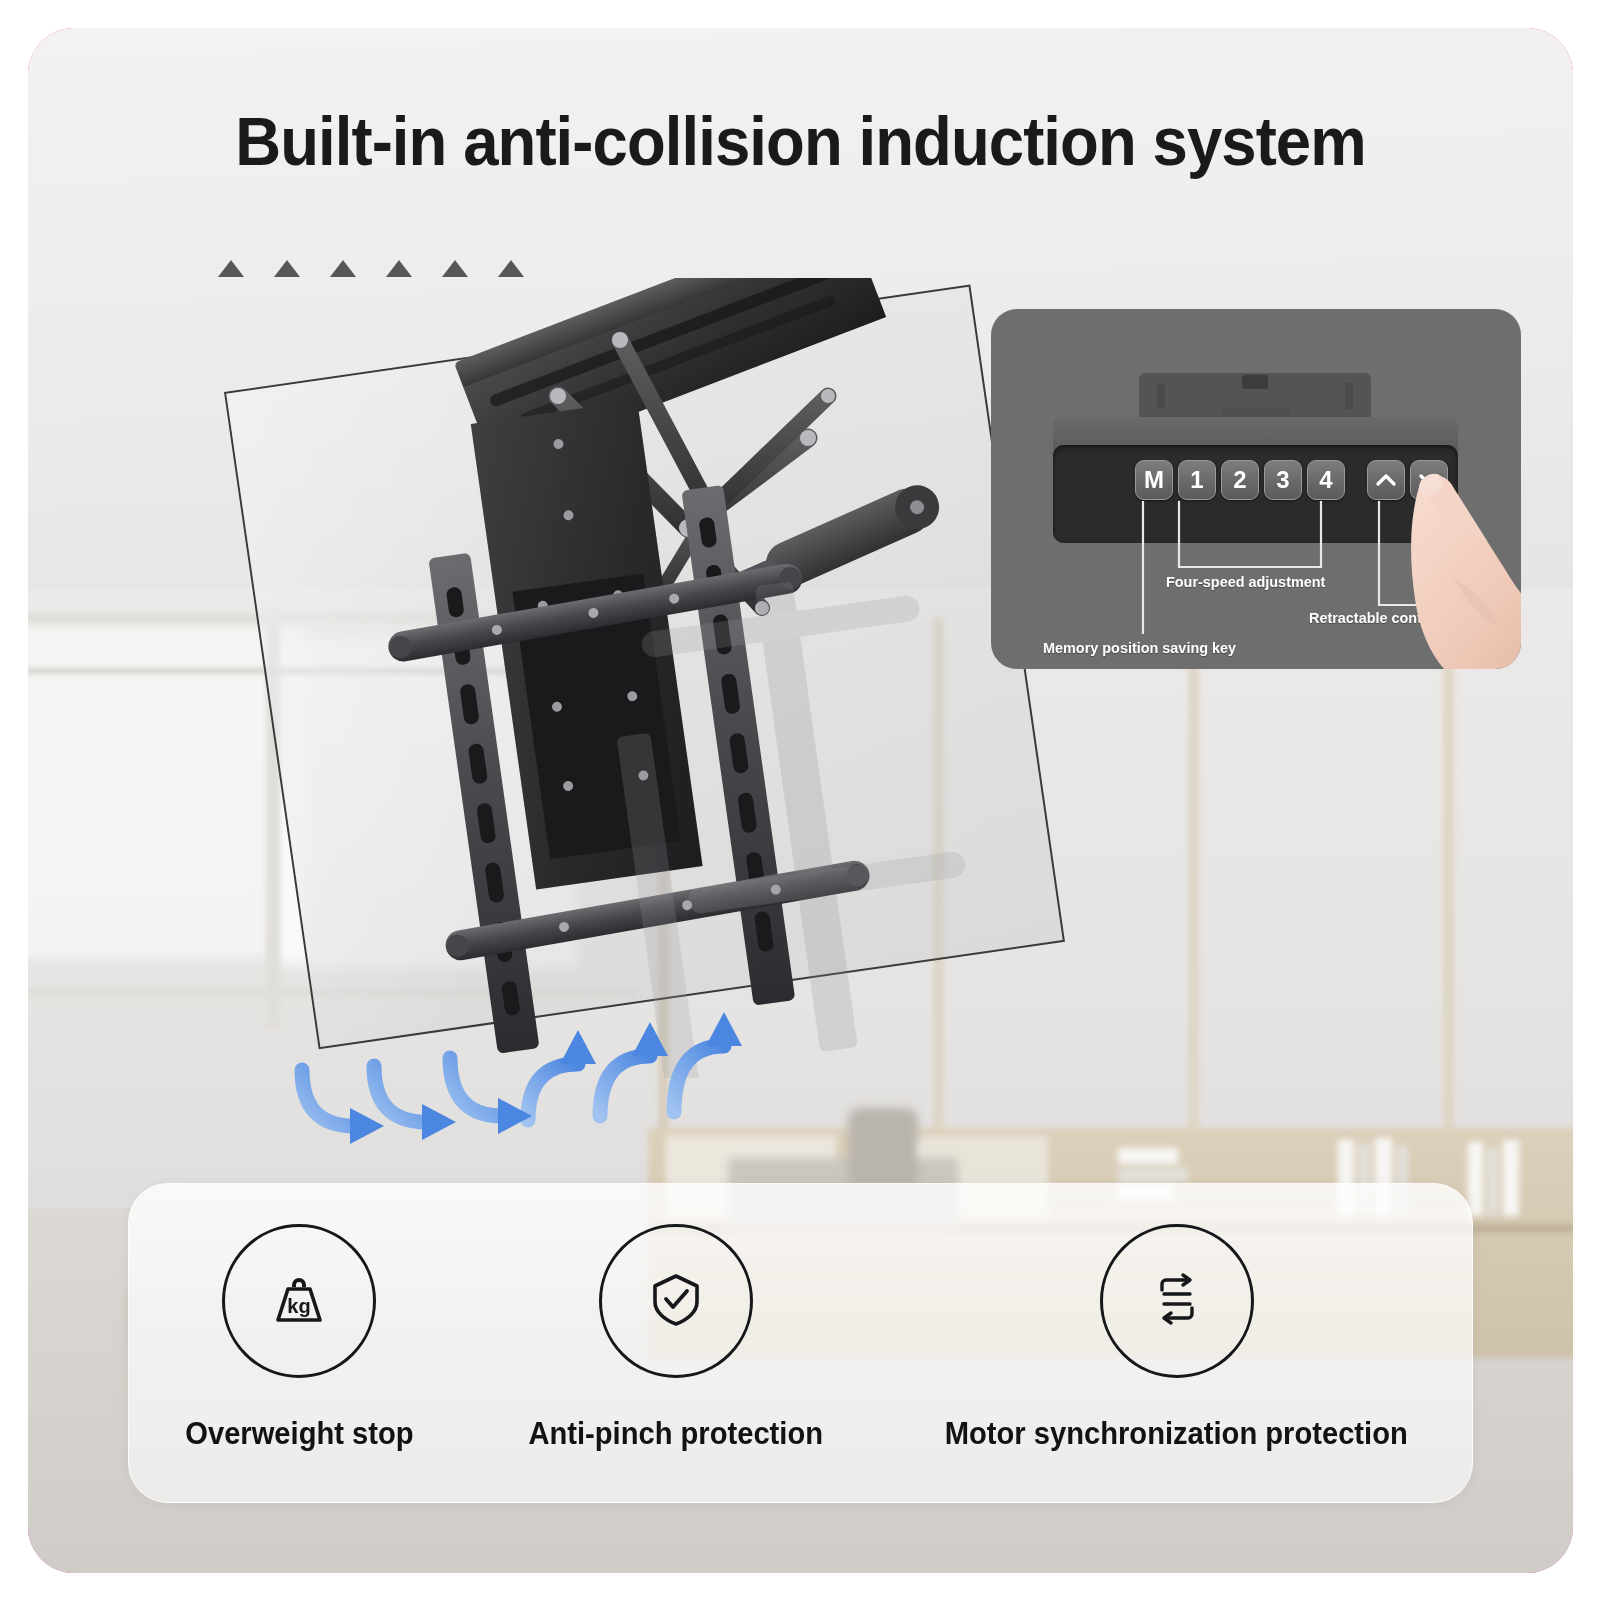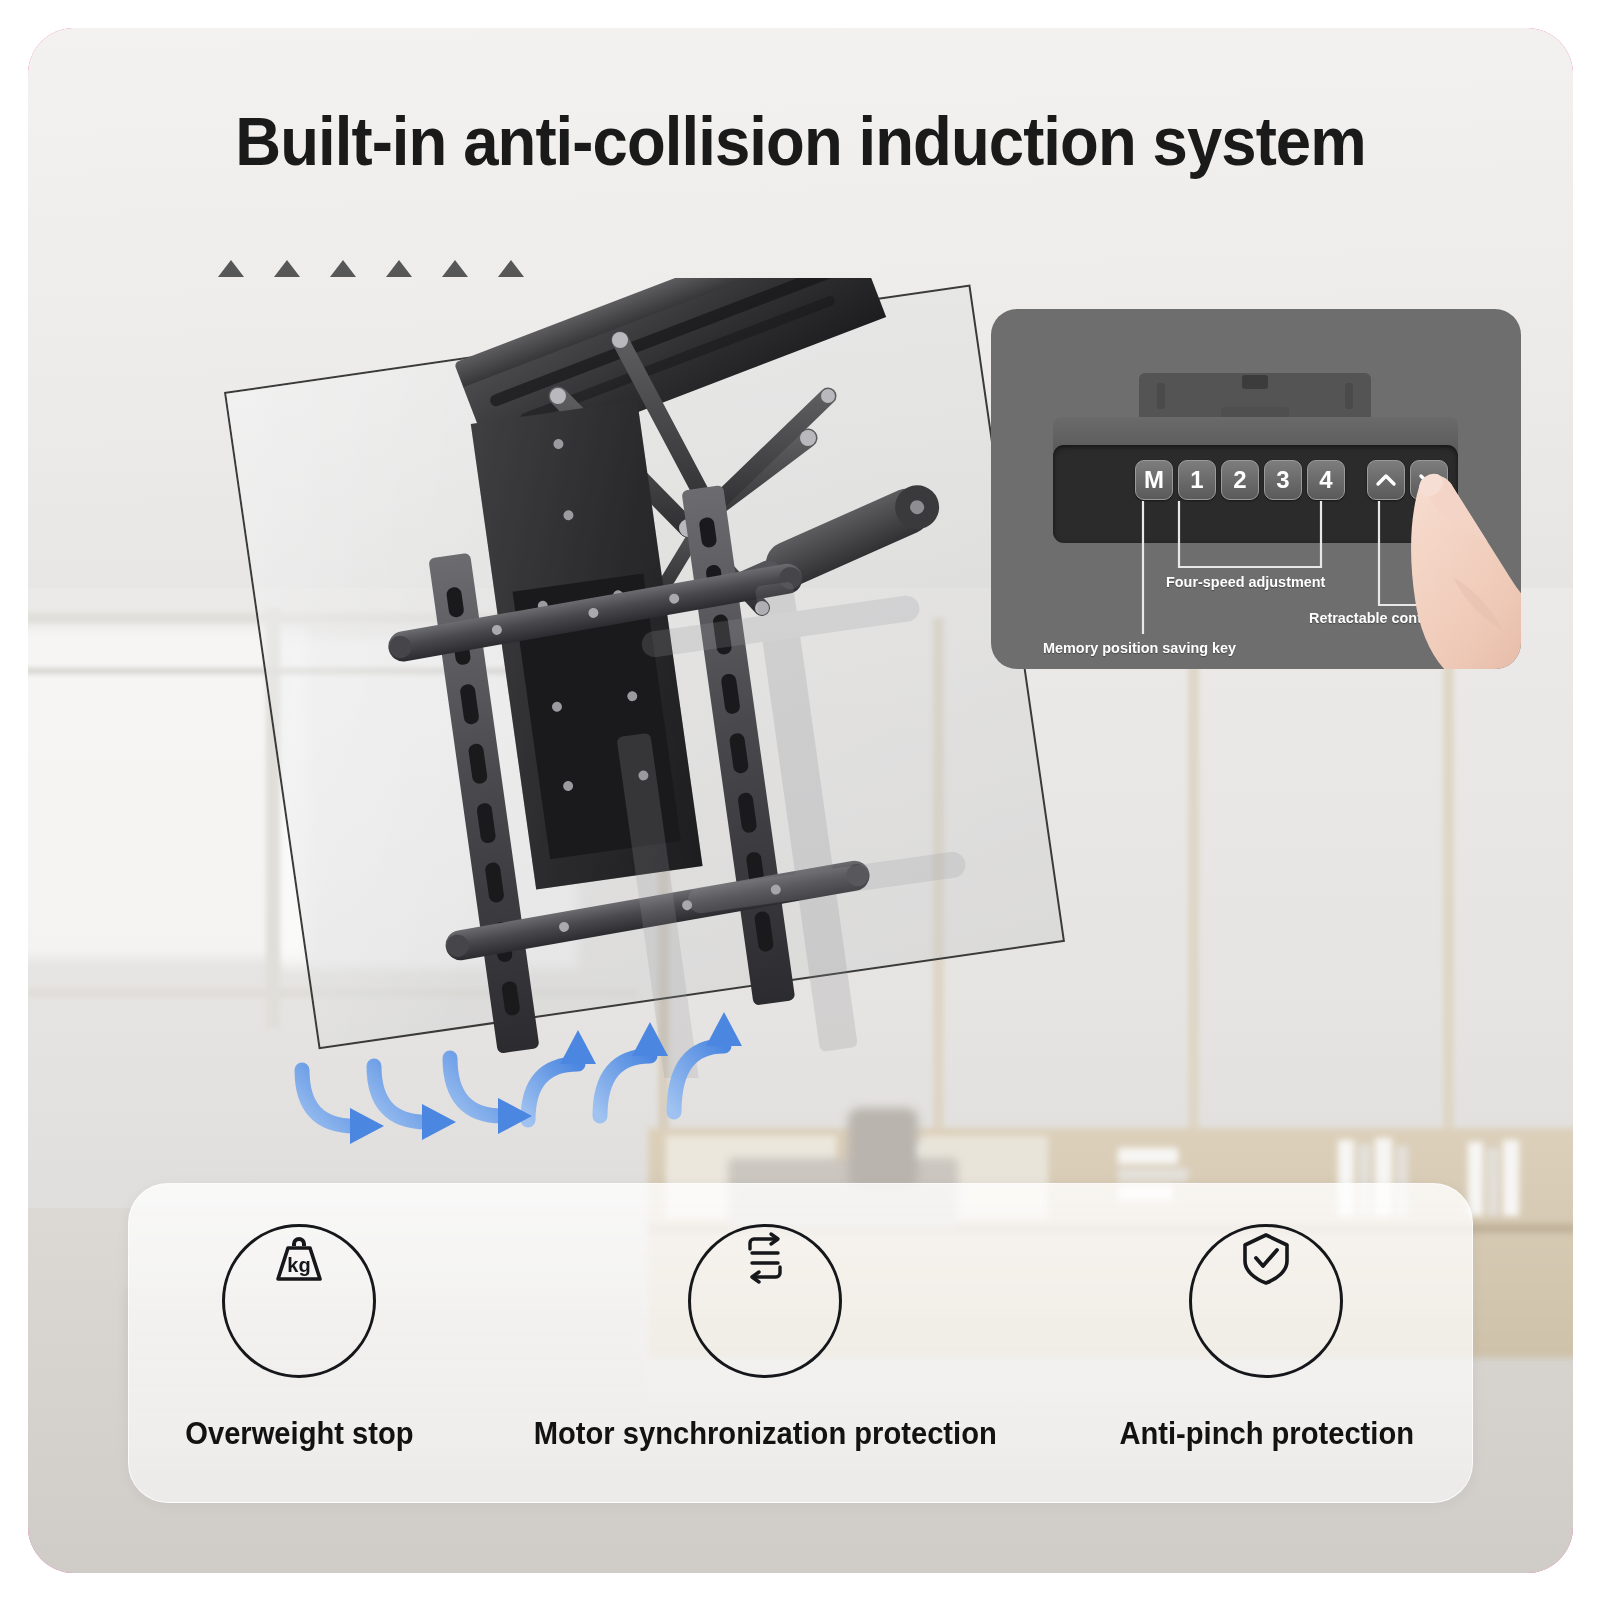--- a/index.html
+++ b/index.html
@@ -121,21 +121,21 @@
     border-radius:40px;
     border:1px solid rgba(255,255,255,.75);
     box-shadow:0 2px 14px rgba(0,0,0,.05);
     display:flex;align-items:flex-start;justify-content:space-around;
     padding-top:40px;box-sizing:border-box;
   }
   .feat{display:flex;flex-direction:column;align-items:center;width:auto;}
   .feat-circle{
     width:148px;height:148px;border-radius:50%;
     border:3.4px solid #15171a;
-    display:flex;justify-content:center;
+    display:flex;align-items:center;justify-content:center;
     background:transparent;
   }
   .feat-label{
     margin-top:38px;font-size:31px;font-weight:700;color:#121212;
     transform:scaleX(.94);transform-origin:center;
     font-family:"Liberation Sans",sans-serif;white-space:nowrap;
   }
 </style>
 </head>
 <body>
@@ -433,39 +433,39 @@
         </span>
       </div>
       <div class="feat-label">Overweight stop</div>
     </div>
 
 
     <div class="feat">
       <div class="feat-circle">
         <span>
           <svg width="62" height="62" viewBox="0 0 62 62">
+            <path d="M31 8 L52 18 V34 C52 44 42 52 31 56 C20 52 10 44 10 34 V18 Z" fill="none" stroke="#15171a" stroke-width="3.6" stroke-linejoin="round"></path>
+            <polyline points="21,31 28,39 42,23" fill="none" stroke="#15171a" stroke-width="3.8" stroke-linecap="round" stroke-linejoin="round"></polyline>
+          </svg>
+        </span>
+      </div>
+      <div class="feat-label">Anti-pinch protection</div>
+    </div>
+
+    <div class="feat">
+      <div class="feat-circle">
+        <span>
+          <svg width="62" height="62" viewBox="0 0 62 62">
             <path d="M16 22 V16 a4 4 0 0 1 4 -4 H42" fill="none" stroke="#15171a" stroke-width="3.4" stroke-linecap="round"></path>
             <polyline points="37,7 44,12 37,17" fill="none" stroke="#15171a" stroke-width="3.4" stroke-linecap="round" stroke-linejoin="round"></polyline>
             <path d="M46 40 V46 a4 4 0 0 1 -4 4 H20" fill="none" stroke="#15171a" stroke-width="3.4" stroke-linecap="round"></path>
             <polyline points="25,45 18,50 25,55" fill="none" stroke="#15171a" stroke-width="3.4" stroke-linecap="round" stroke-linejoin="round"></polyline>
             <line x1="18" y1="26" x2="44" y2="26" stroke="#15171a" stroke-width="3.4" stroke-linecap="round"></line>
             <line x1="18" y1="36" x2="44" y2="36" stroke="#15171a" stroke-width="3.4" stroke-linecap="round"></line>
           </svg>
         </span>
       </div>
       <div class="feat-label">Motor synchronization protection</div>
     </div>
 
-    <div class="feat">
-      <div class="feat-circle">
-        <span>
-          <svg width="62" height="62" viewBox="0 0 62 62">
-            <path d="M31 8 L52 18 V34 C52 44 42 52 31 56 C20 52 10 44 10 34 V18 Z" fill="none" stroke="#15171a" stroke-width="3.6" stroke-linejoin="round"></path>
-            <polyline points="21,31 28,39 42,23" fill="none" stroke="#15171a" stroke-width="3.8" stroke-linecap="round" stroke-linejoin="round"></polyline>
-          </svg>
-        </span>
-      </div>
-      <div class="feat-label">Anti-pinch protection</div>
-    </div>
-
   </div>
 
 </div>
 
 </body></html>

